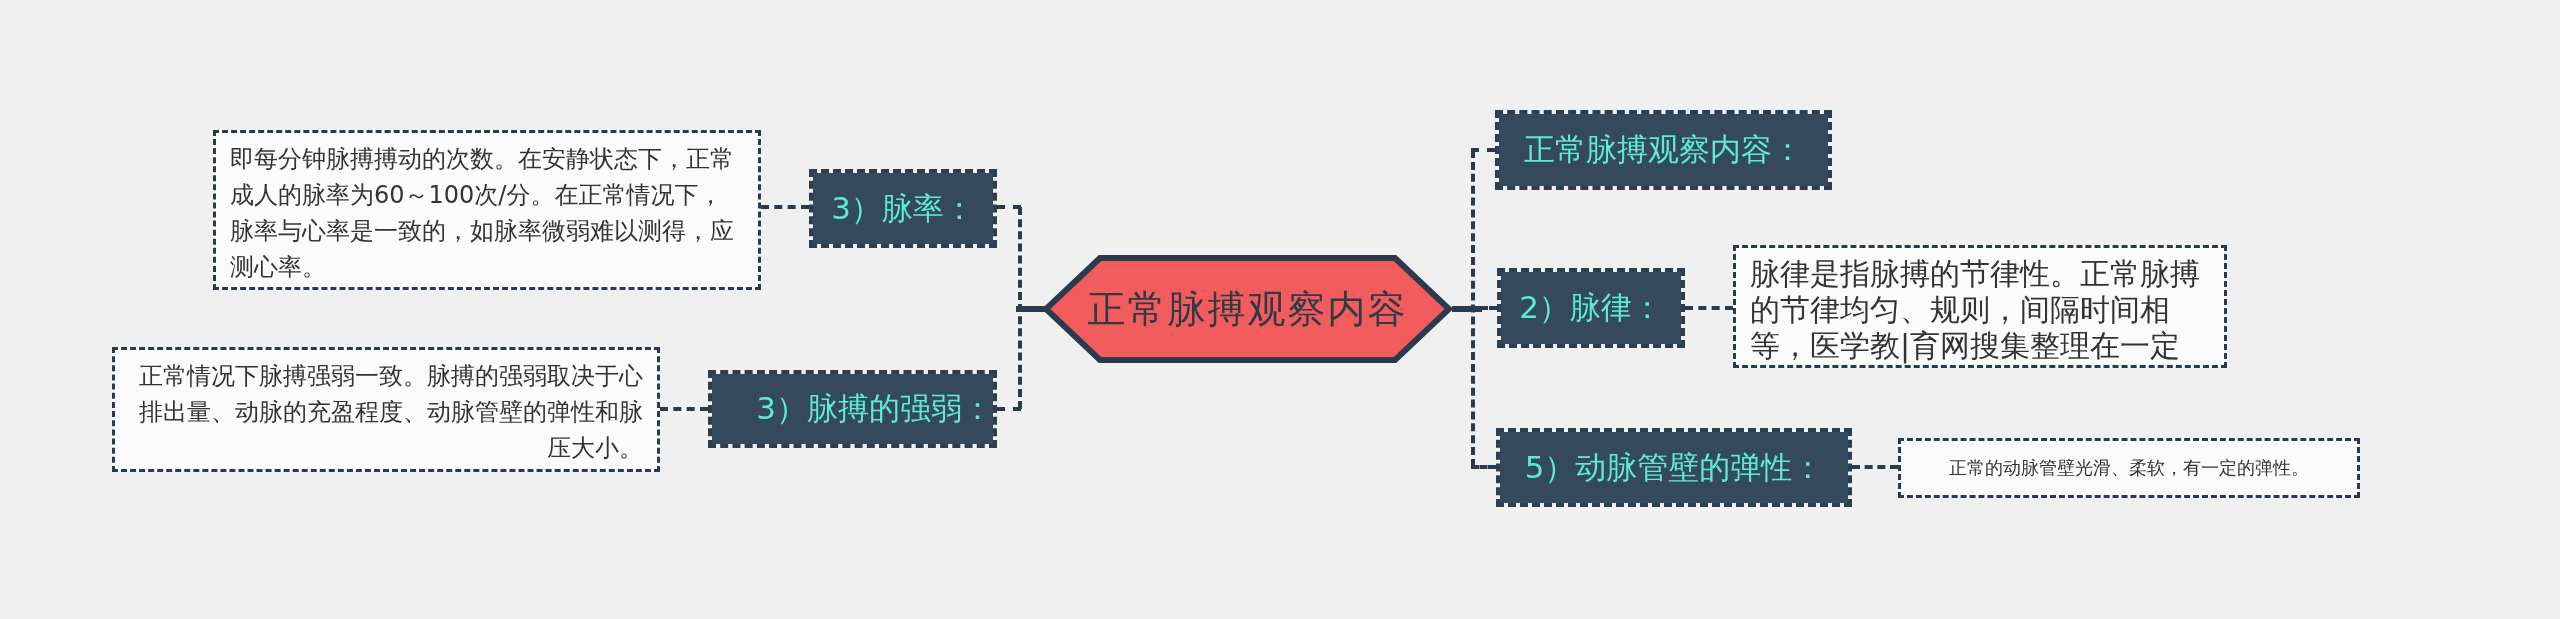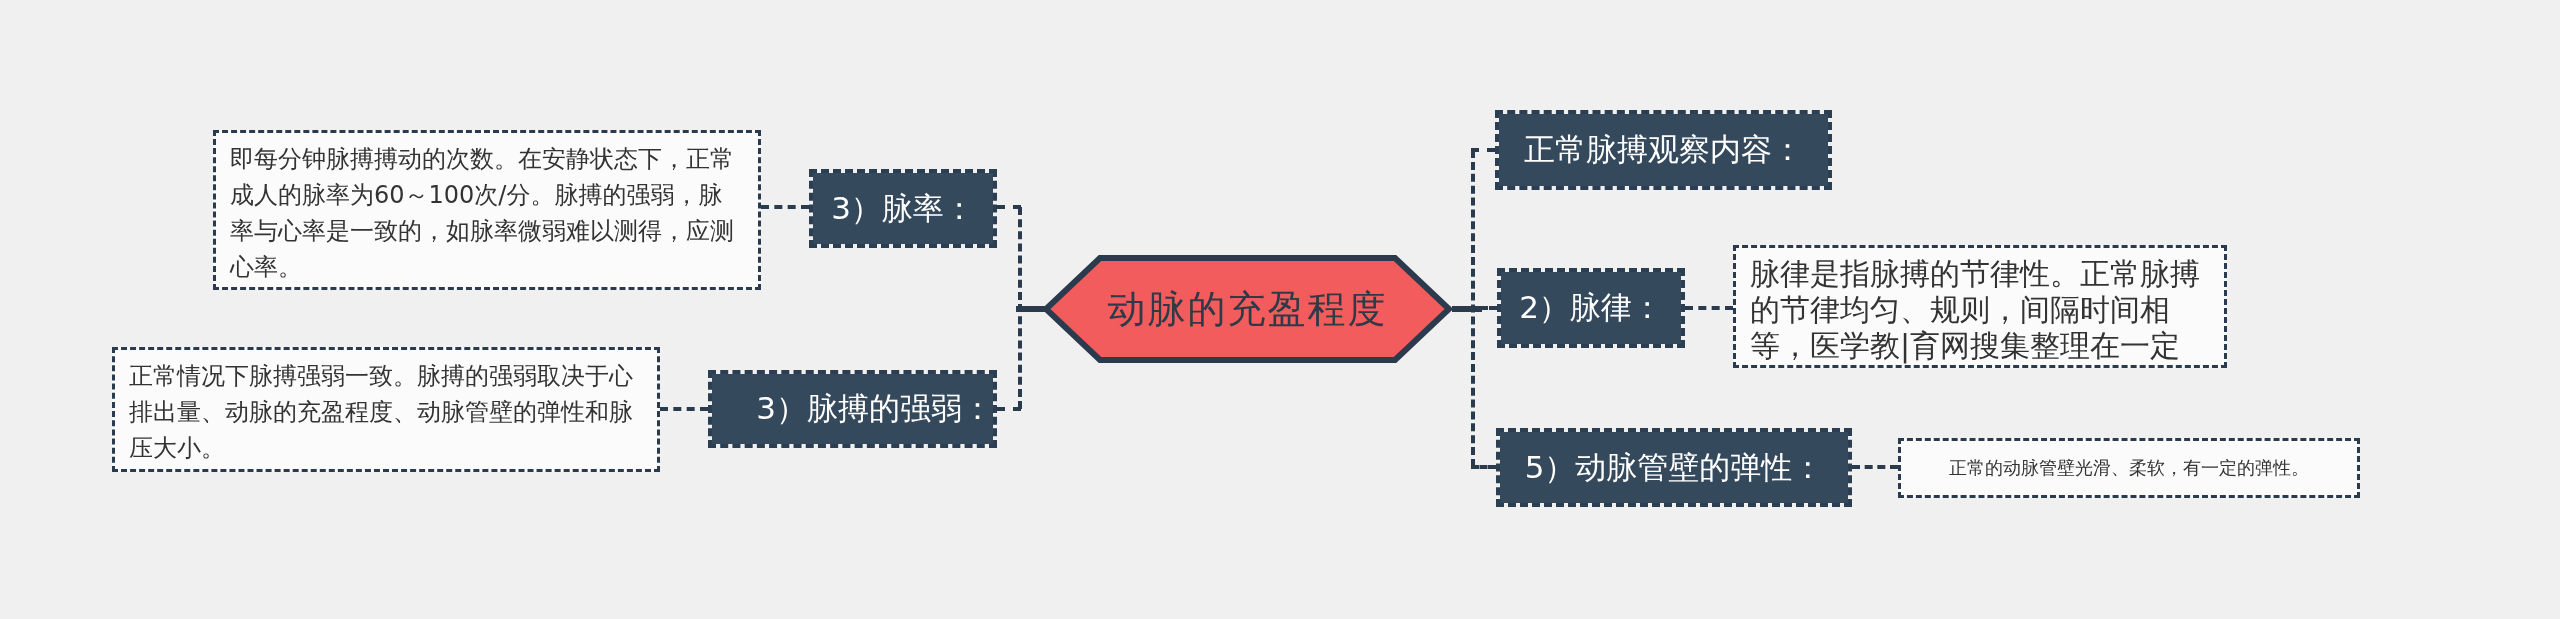--- a/index.html
+++ b/index.html
@@ -24,21 +24,21 @@
     font-size:24px;line-height:36px;
     padding:8px 14px;
     word-break:break-all;overflow:hidden;
     text-align:left;
   }
   .node{
     position:absolute;box-sizing:border-box;
     background:var(--nodefill);
     background-clip:padding-box;
     border:4px dashed var(--nodeborder);
-    color:#ffffff;
+    color:#5eead4;
     font-size:31px;
     display:flex;align-items:center;justify-content:center;
     white-space:nowrap;overflow:hidden;
   }
   .vline{position:absolute;width:0;border-left:4px dashed var(--line);}
   .hdash{position:absolute;height:0;border-top:4px dashed var(--line);}
   .hsolid{position:absolute;height:6px;background:var(--redborder);}
   .hex{position:absolute;left:1043px;top:255px;width:409px;height:108px;}
   .hex svg{position:absolute;left:0;top:0;}
   .hex-label{
@@ -62,38 +62,38 @@
   <div class="hdash" style="left:997px;top:205px;width:24px;"></div>
   <div class="hdash" style="left:660px;top:407px;width:48px;"></div>
   <div class="hdash" style="left:997px;top:407px;width:24px;"></div>
   <div class="hdash" style="left:1471px;top:148px;width:24px;"></div>
   <div class="hdash" style="left:1471px;top:306px;width:26px;"></div>
   <div class="hdash" style="left:1685px;top:306px;width:48px;"></div>
   <div class="hdash" style="left:1471px;top:465px;width:25px;"></div>
   <div class="hdash" style="left:1852px;top:465px;width:46px;"></div>
 
   <div class="note" style="left:213px;top:130px;width:548px;height:160px;">
-    <span>即每分钟脉搏搏动的次数。在安静状态下，正常成人的脉率为60～100次/分。脉搏的强弱，脉率与心率是一致的，如脉率微弱难以测得，应测心率。</span>
+    <span>即每分钟脉搏搏动的次数。在安静状态下，正常成人的脉率为60～100次/分。在正常情况下，脉率与心率是一致的，如脉率微弱难以测得，应测心率。</span>
   </div>
-  <div class="note" style="left:112px;top:347px;width:548px;height:125px;">
+  <div class="note" style="left:112px;top:347px;width:548px;height:125px;text-align:right;">
     <span>正常情况下脉搏强弱一致。脉搏的强弱取决于心排出量、动脉的充盈程度、动脉管壁的弹性和脉压大小。</span>
   </div>
 
   <div class="node" style="left:809px;top:169px;width:188px;height:79px;">
     <span>3）脉率：</span>
   </div>
   <div class="node" style="left:708px;top:370px;width:289px;height:78px;justify-content:flex-end;">
     <span>3）脉搏的强弱：</span>
   </div>
 
   <div class="hex">
     <svg width="409" height="108" viewBox="0 0 409 108">
       <polygon points="57,3 352,3 406,54 352,105 57,105 3,54" fill="#f25c5c" stroke="#2b3b4d" stroke-width="6" stroke-linejoin="miter"></polygon>
     </svg>
-    <div class="hex-label">动脉的充盈程度</div>
+    <div class="hex-label">正常脉搏观察内容</div>
   </div>
 
   <div class="node" style="left:1495px;top:110px;width:337px;height:80px;">
     <span>正常脉搏观察内容：</span>
   </div>
 
   <div class="node" style="left:1497px;top:268px;width:188px;height:80px;">
     <span>2）脉律：</span>
   </div>
   <div class="node" style="left:1496px;top:428px;width:356px;height:79px;">

